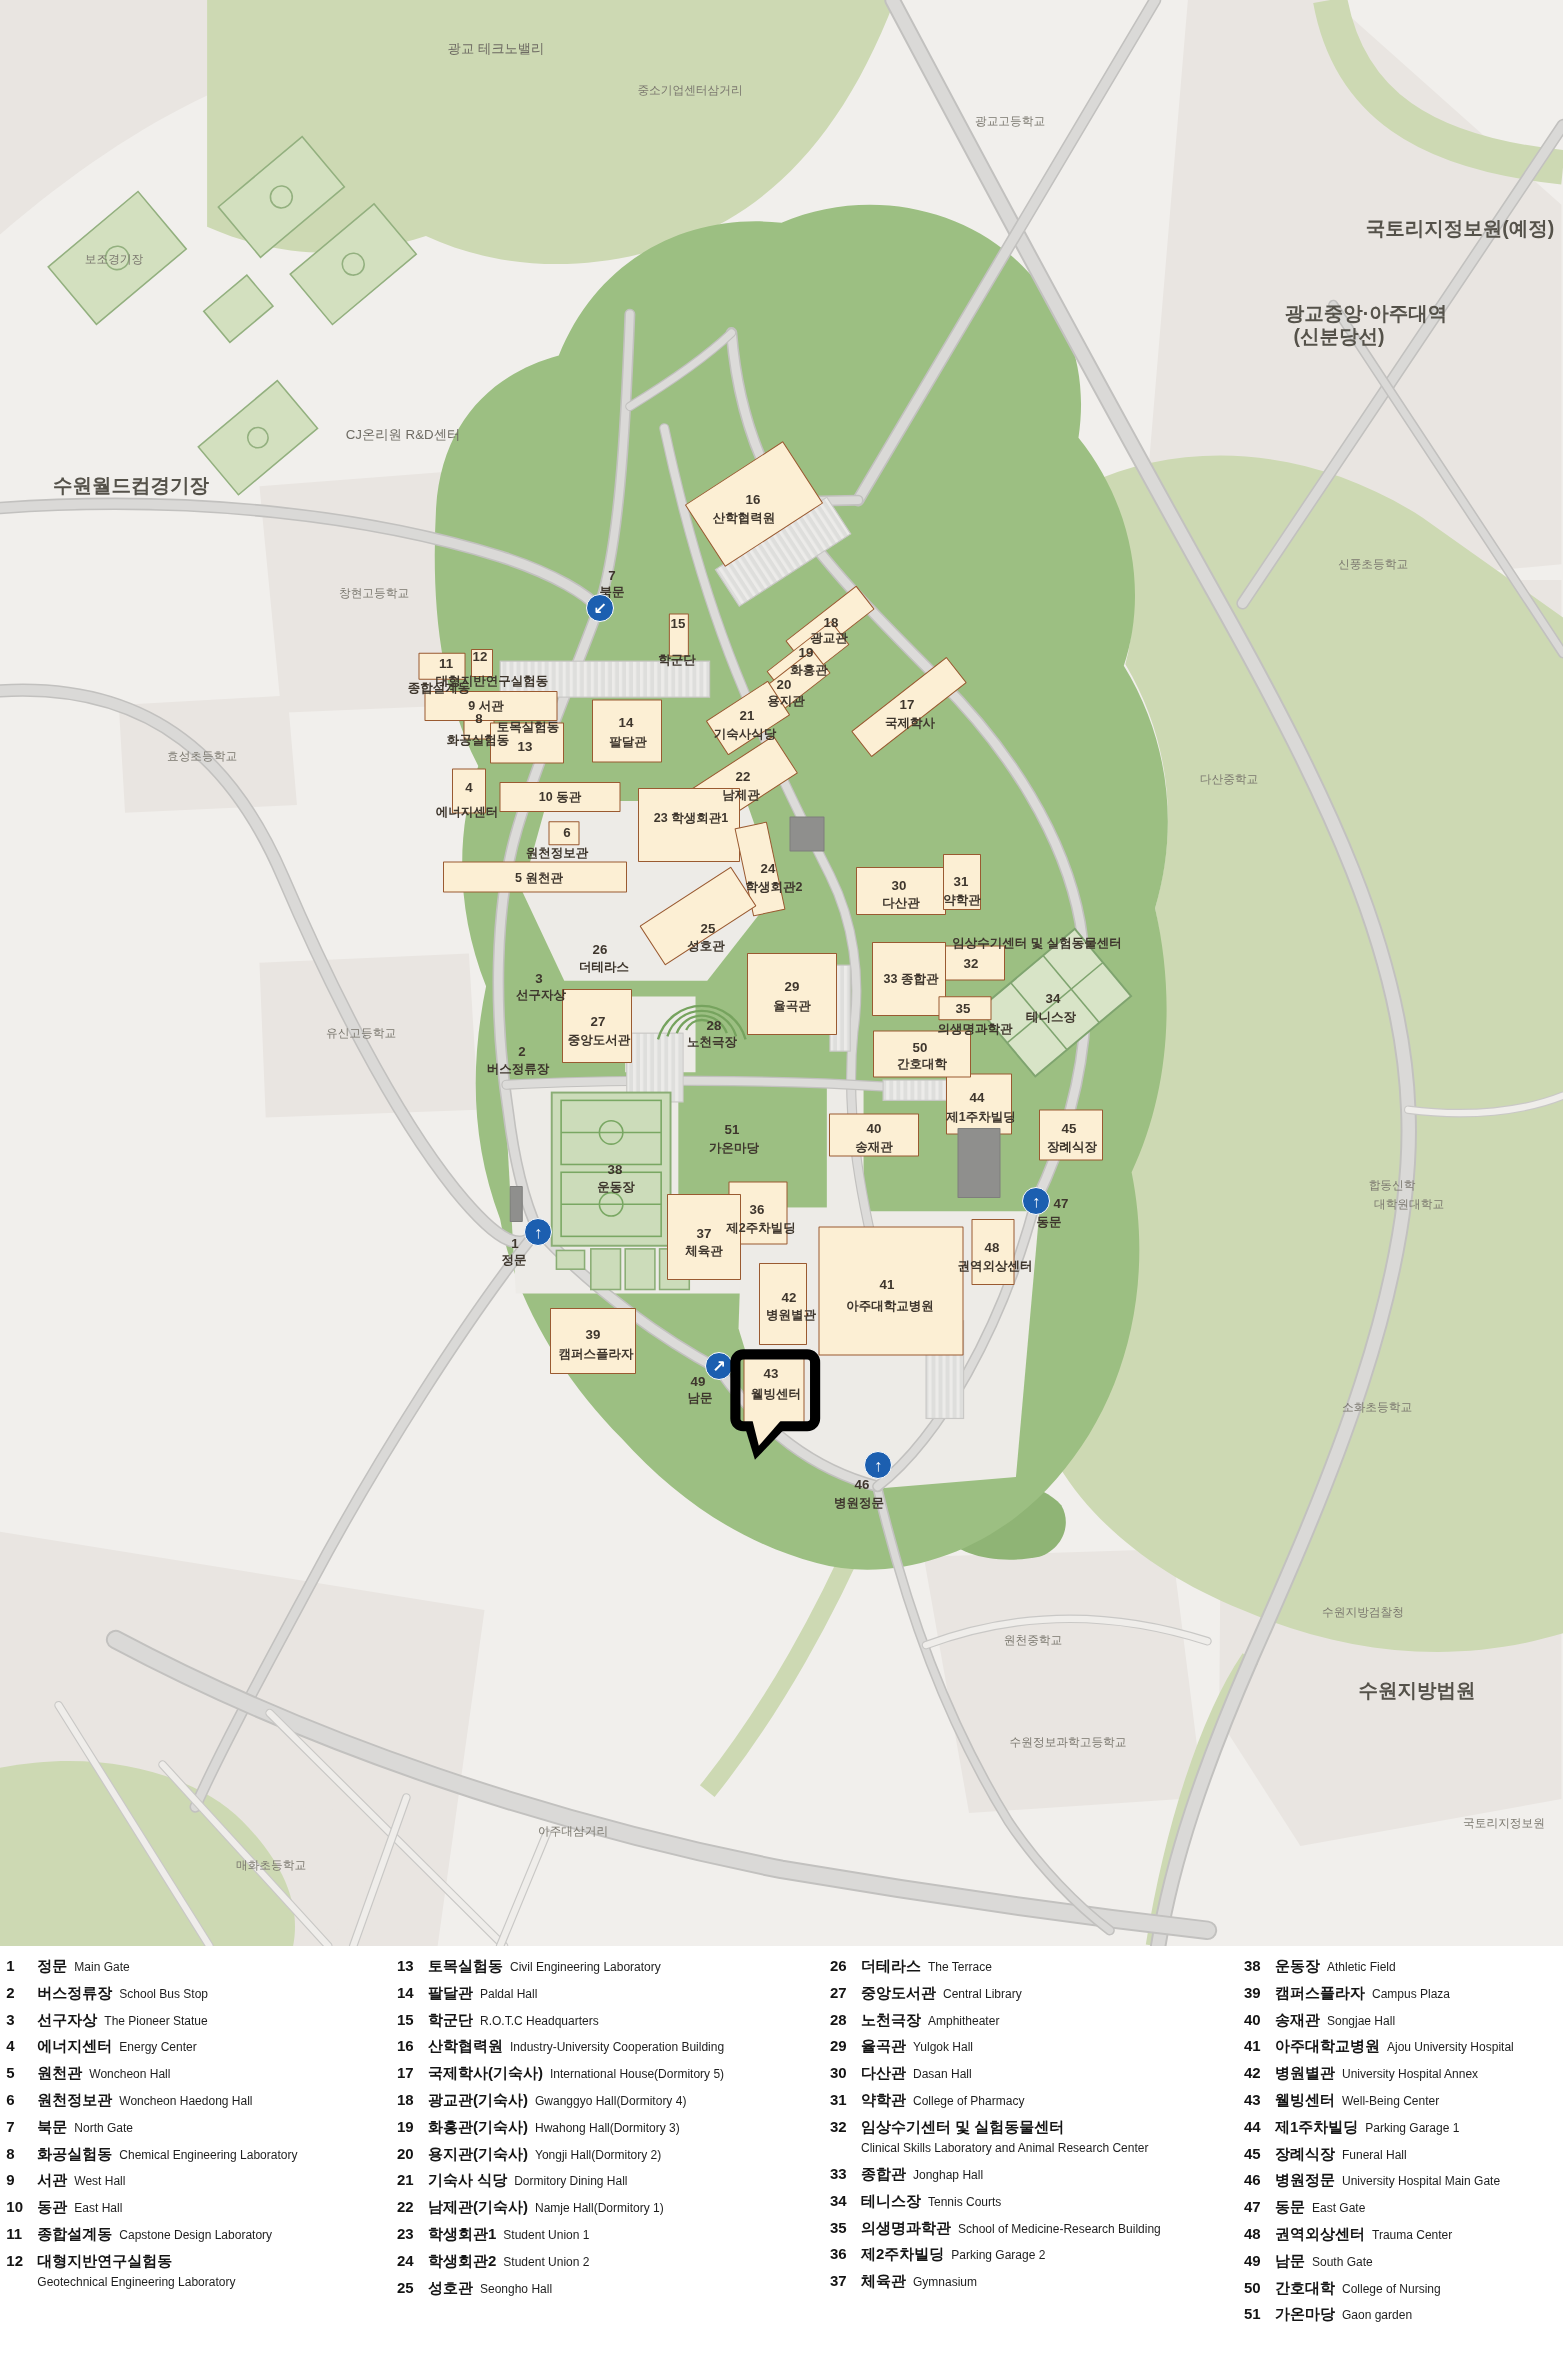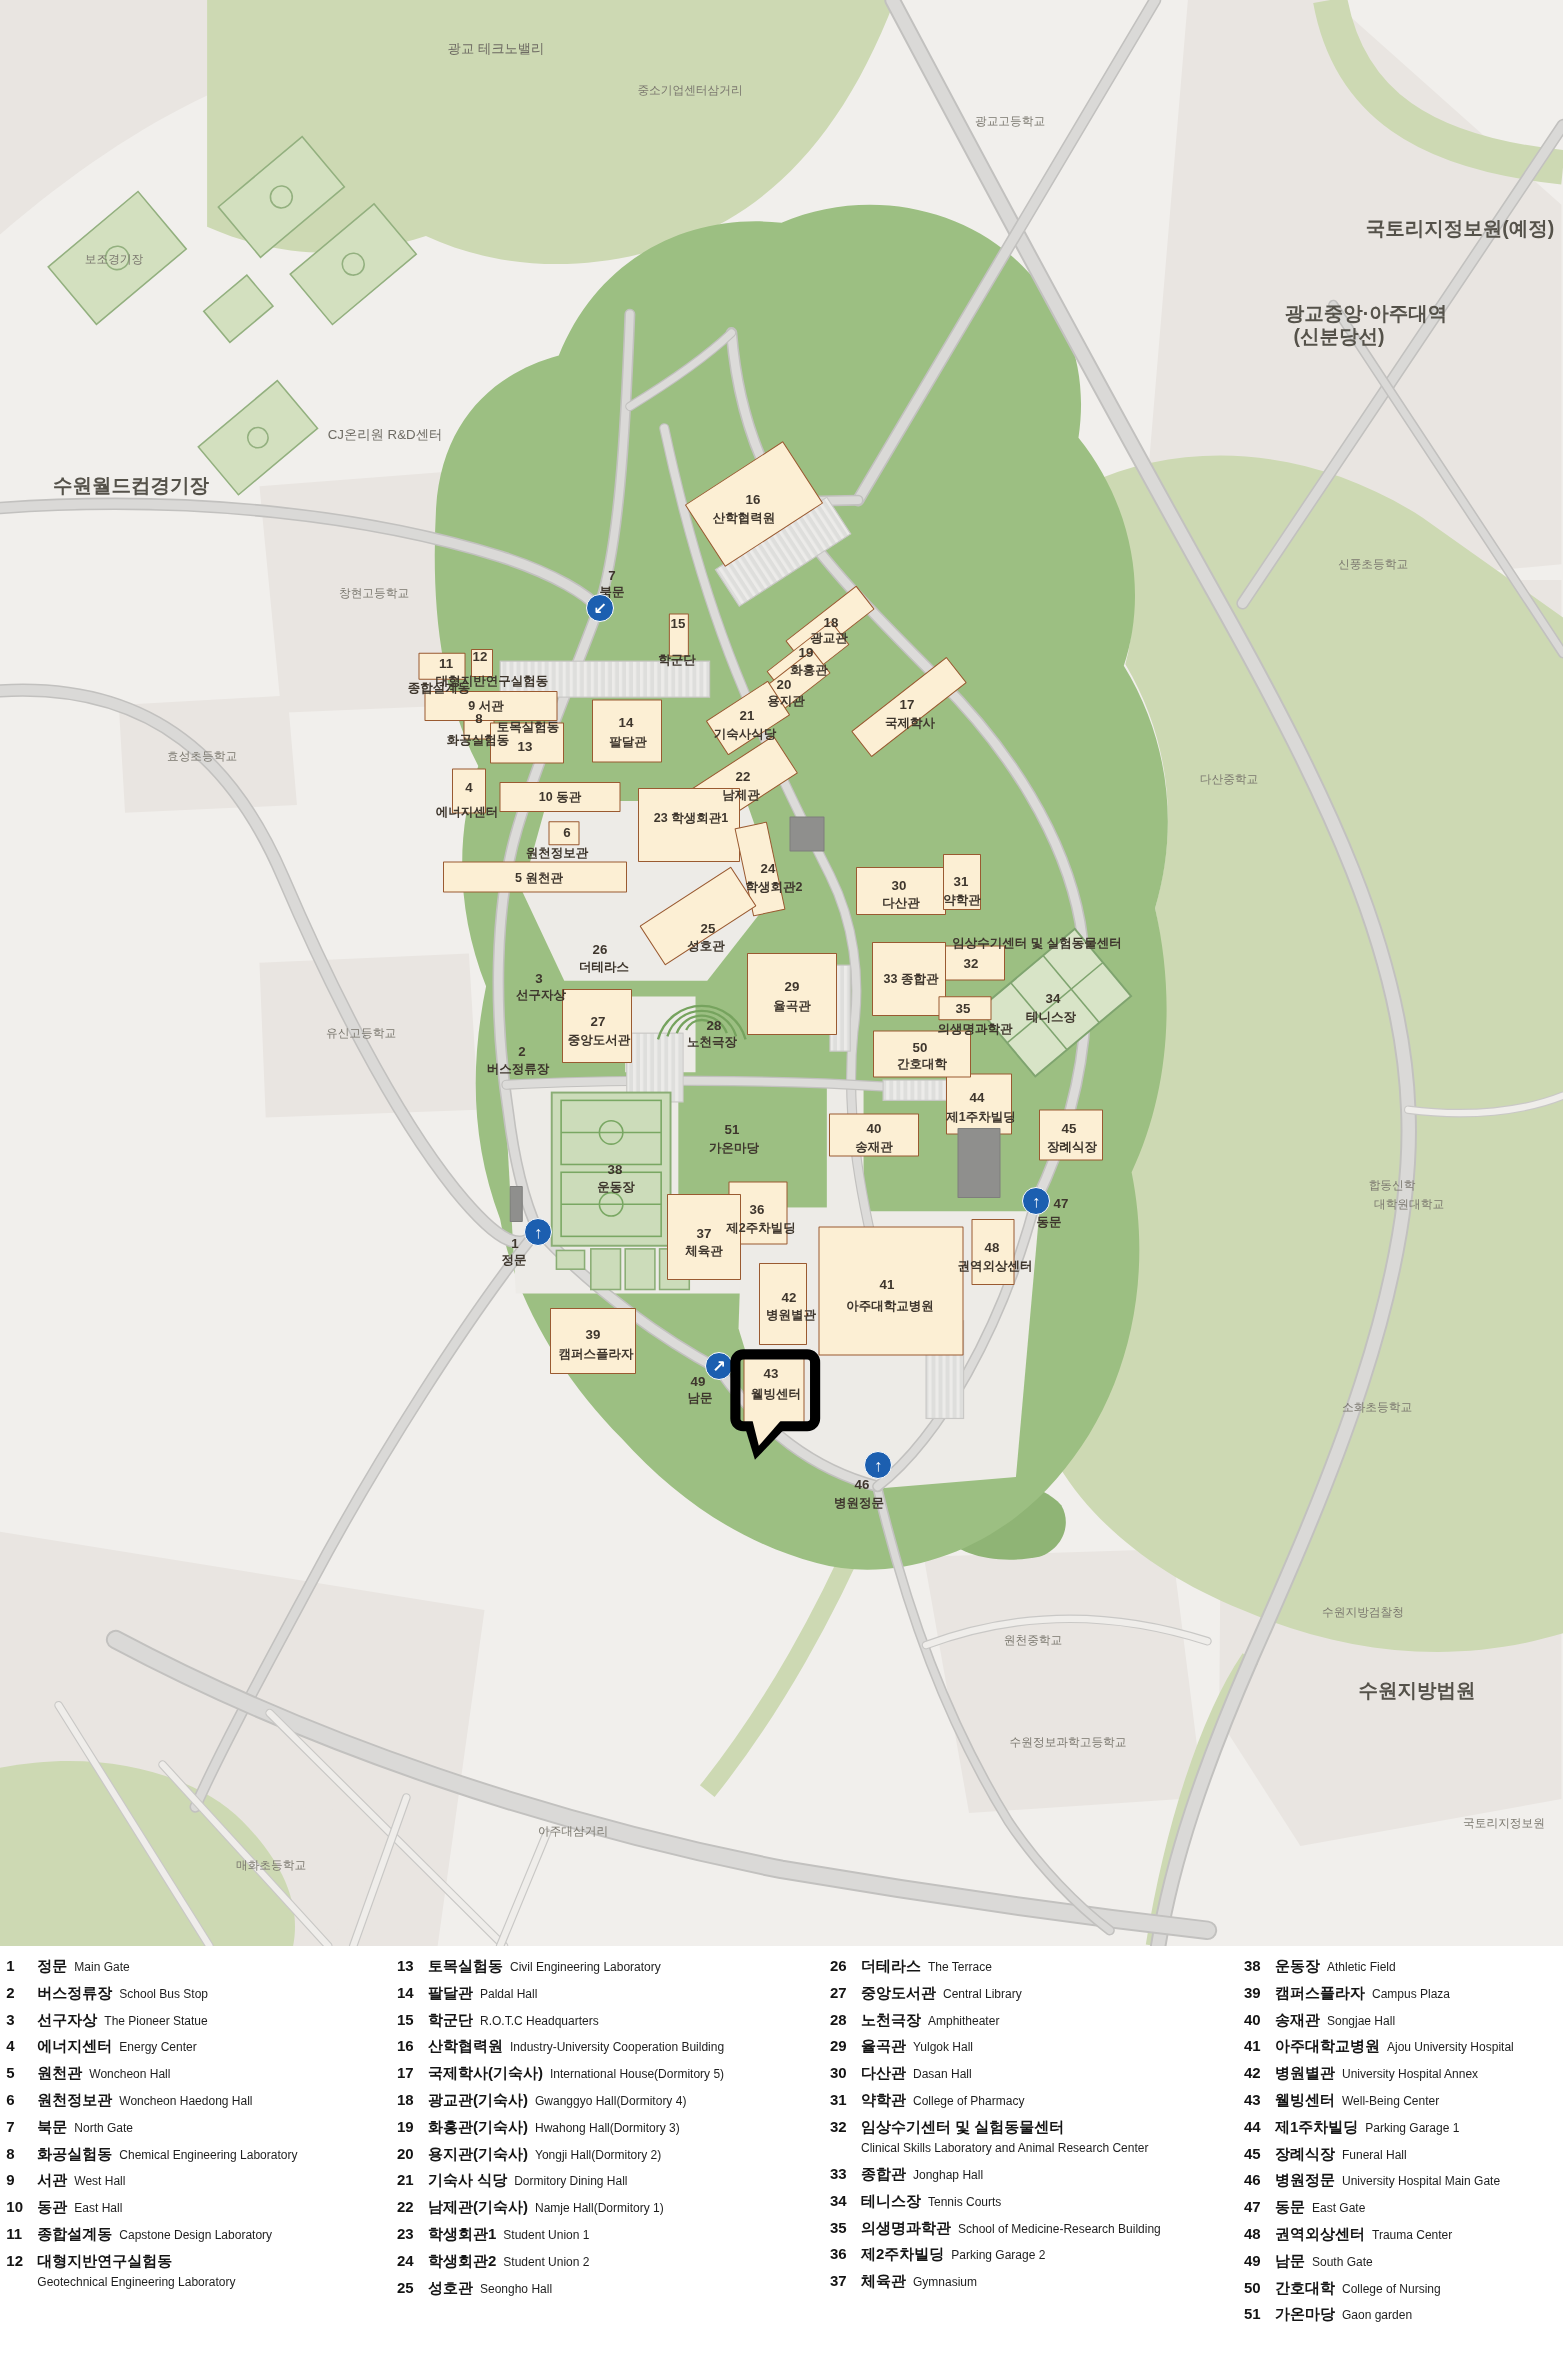--- a/index.html
+++ b/index.html
@@ -243,21 +243,21 @@
         <div class="bld gray" style="left: 516px; top: 1204px; width: 12.5px; height: 36px; transform: translate(-50%, -50%) rotate(0deg);"></div>
       </div>
     <div id="label-layer">
         <div class="ml md" style="left: 496px; top: 49px;">광교 테크노밸리</div>
         <div class="ml sm" style="left: 690px; top: 90px;">중소기업센터삼거리</div>
         <div class="ml sm" style="left: 1010px; top: 121px;">광교고등학교</div>
         <div class="ml lg" style="left: 1460px; top: 228px;">국토리지정보원(예정)</div>
         <div class="ml lg" style="left: 1366px; top: 313px;">광교중앙·아주대역</div>
         <div class="ml lg" style="left: 1339px; top: 336px;">(신분당선)</div>
         <div class="ml lg" style="left: 131px; top: 485px;">수원월드컵경기장</div>
-        <div class="ml md" style="left: 385px; top: 435px;">CJ온리원 R&amp;D센터</div>
+        <div class="ml md" style="left: 403px; top: 435px;">CJ온리원 R&amp;D센터</div>
         <div class="ml sm" style="left: 114px; top: 259px;">보조경기장</div>
         <div class="ml sm" style="left: 374px; top: 593px; text-align: right;">창현고등학교</div>
         <div class="ml sm" style="left: 1373px; top: 564px;">신풍초등학교</div>
         <div class="ml sm" style="left: 202px; top: 756px;">효성초등학교</div>
         <div class="ml sm" style="left: 1229px; top: 779px;">다산중학교</div>
         <div class="ml sm" style="left: 361px; top: 1033px;">유신고등학교</div>
         <div class="ml sm" style="left: 1392px; top: 1185px;">합동신학</div>
         <div class="ml sm" style="left: 1409px; top: 1204px;">대학원대학교</div>
         <div class="ml sm" style="left: 1377px; top: 1407px;">소화초등학교</div>
         <div class="ml sm" style="left: 1033px; top: 1640px;">원천중학교</div>

